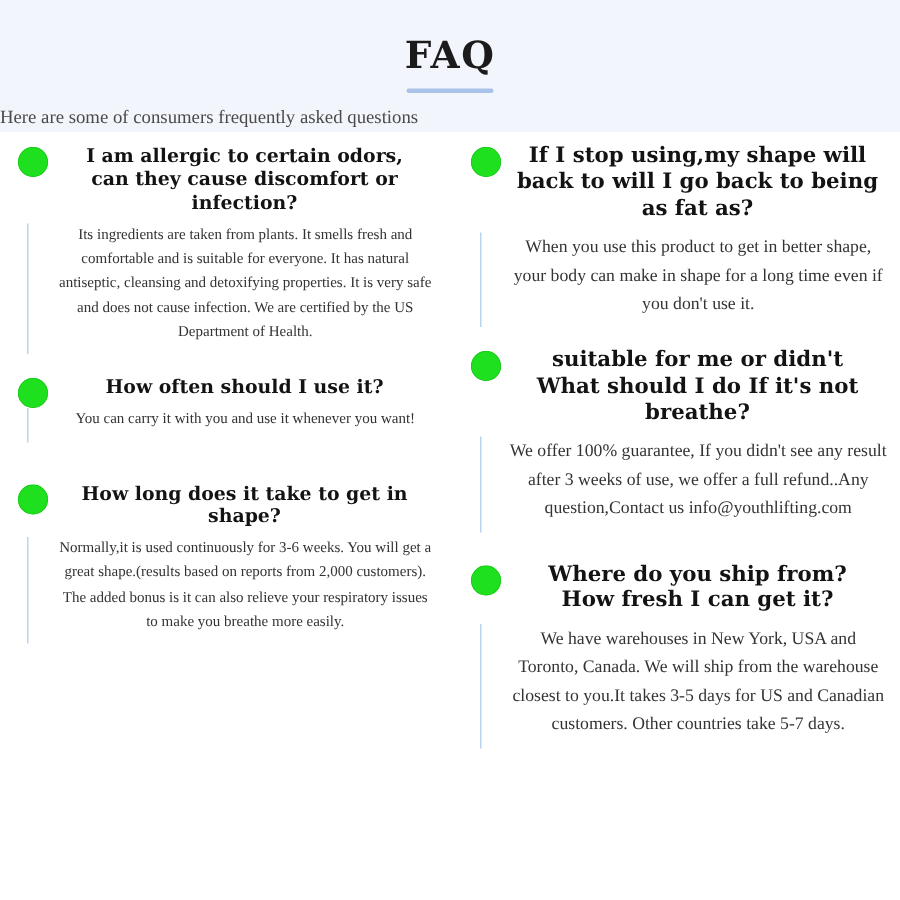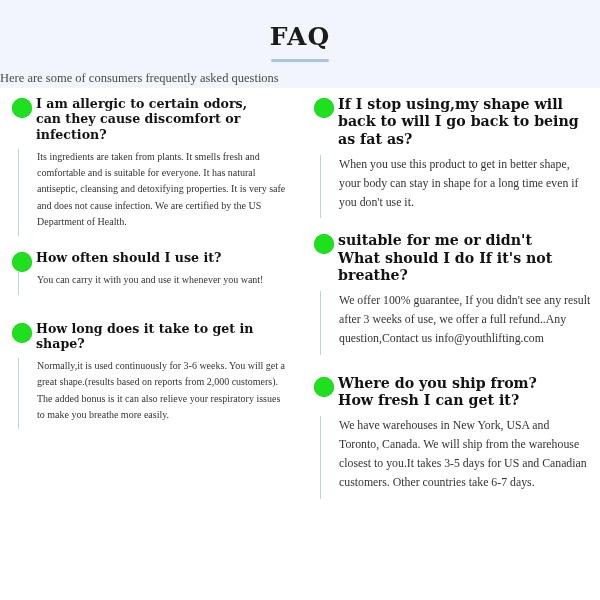--- a/index.html
+++ b/index.html
@@ -53,20 +53,21 @@
   .columns {
     display: flex;
     flex-direction: row;
     padding: 8px 0 0 0;
     box-sizing: border-box;
   }
   .col {
     width: 300px;
     box-sizing: border-box;
     position: relative;
+    text-align: center;
   }
   .col-left {
     padding: 0 10px 0 8px;
   }
   .col-right {
     padding: 0 8px 0 10px;
   }
   .qa {
     position: relative;
     margin-bottom: 10px;
@@ -171,21 +172,21 @@
     <div class="col col-right">
 
       <div class="qa">
         <span class="bullet"></span>
         <div class="q-text">
           <span class="q-line2">If I stop using,my shape will</span>
           <span class="q-line2">back to will I go back to being</span>
           <span class="q-line2">as fat as?</span>
         </div>
         <div class="a-block">
-          <div class="a-text">When you use this product to get in better shape, your body can stay in shape for a long time even if you don't use it.</div>
+          <div class="a-text">When you use this product to get in better shape, your body can make in shape for a long time even if you don't use it.</div>
         </div>
       </div>
 
       <div class="spacer-sm"></div>
 
       <div class="qa">
         <span class="bullet"></span>
         <div class="q-text">
           <span class="q-line2">suitable for me or didn't</span>
           <span class="q-line2">What should I do If it's not</span>
@@ -198,20 +199,20 @@
 
       <div class="spacer-md"></div>
 
       <div class="qa">
         <span class="bullet"></span>
         <div class="q-text">
           <span class="q-line2">Where do you ship from?</span>
           <span class="q-line2">How fresh I can get it?</span>
         </div>
         <div class="a-block">
-          <div class="a-text">We have warehouses in New York, USA and Toronto, Canada. We will ship from the warehouse closest to you.It takes 3-5 days for US and Canadian customers. Other countries take 6-7 days.</div>
+          <div class="a-text">We have warehouses in New York, USA and Toronto, Canada. We will ship from the warehouse closest to you.It takes 3-5 days for US and Canadian customers. Other countries take 5-7 days.</div>
         </div>
       </div>
 
     </div>
 
   </div>
 </div>
 
 </body></html>

